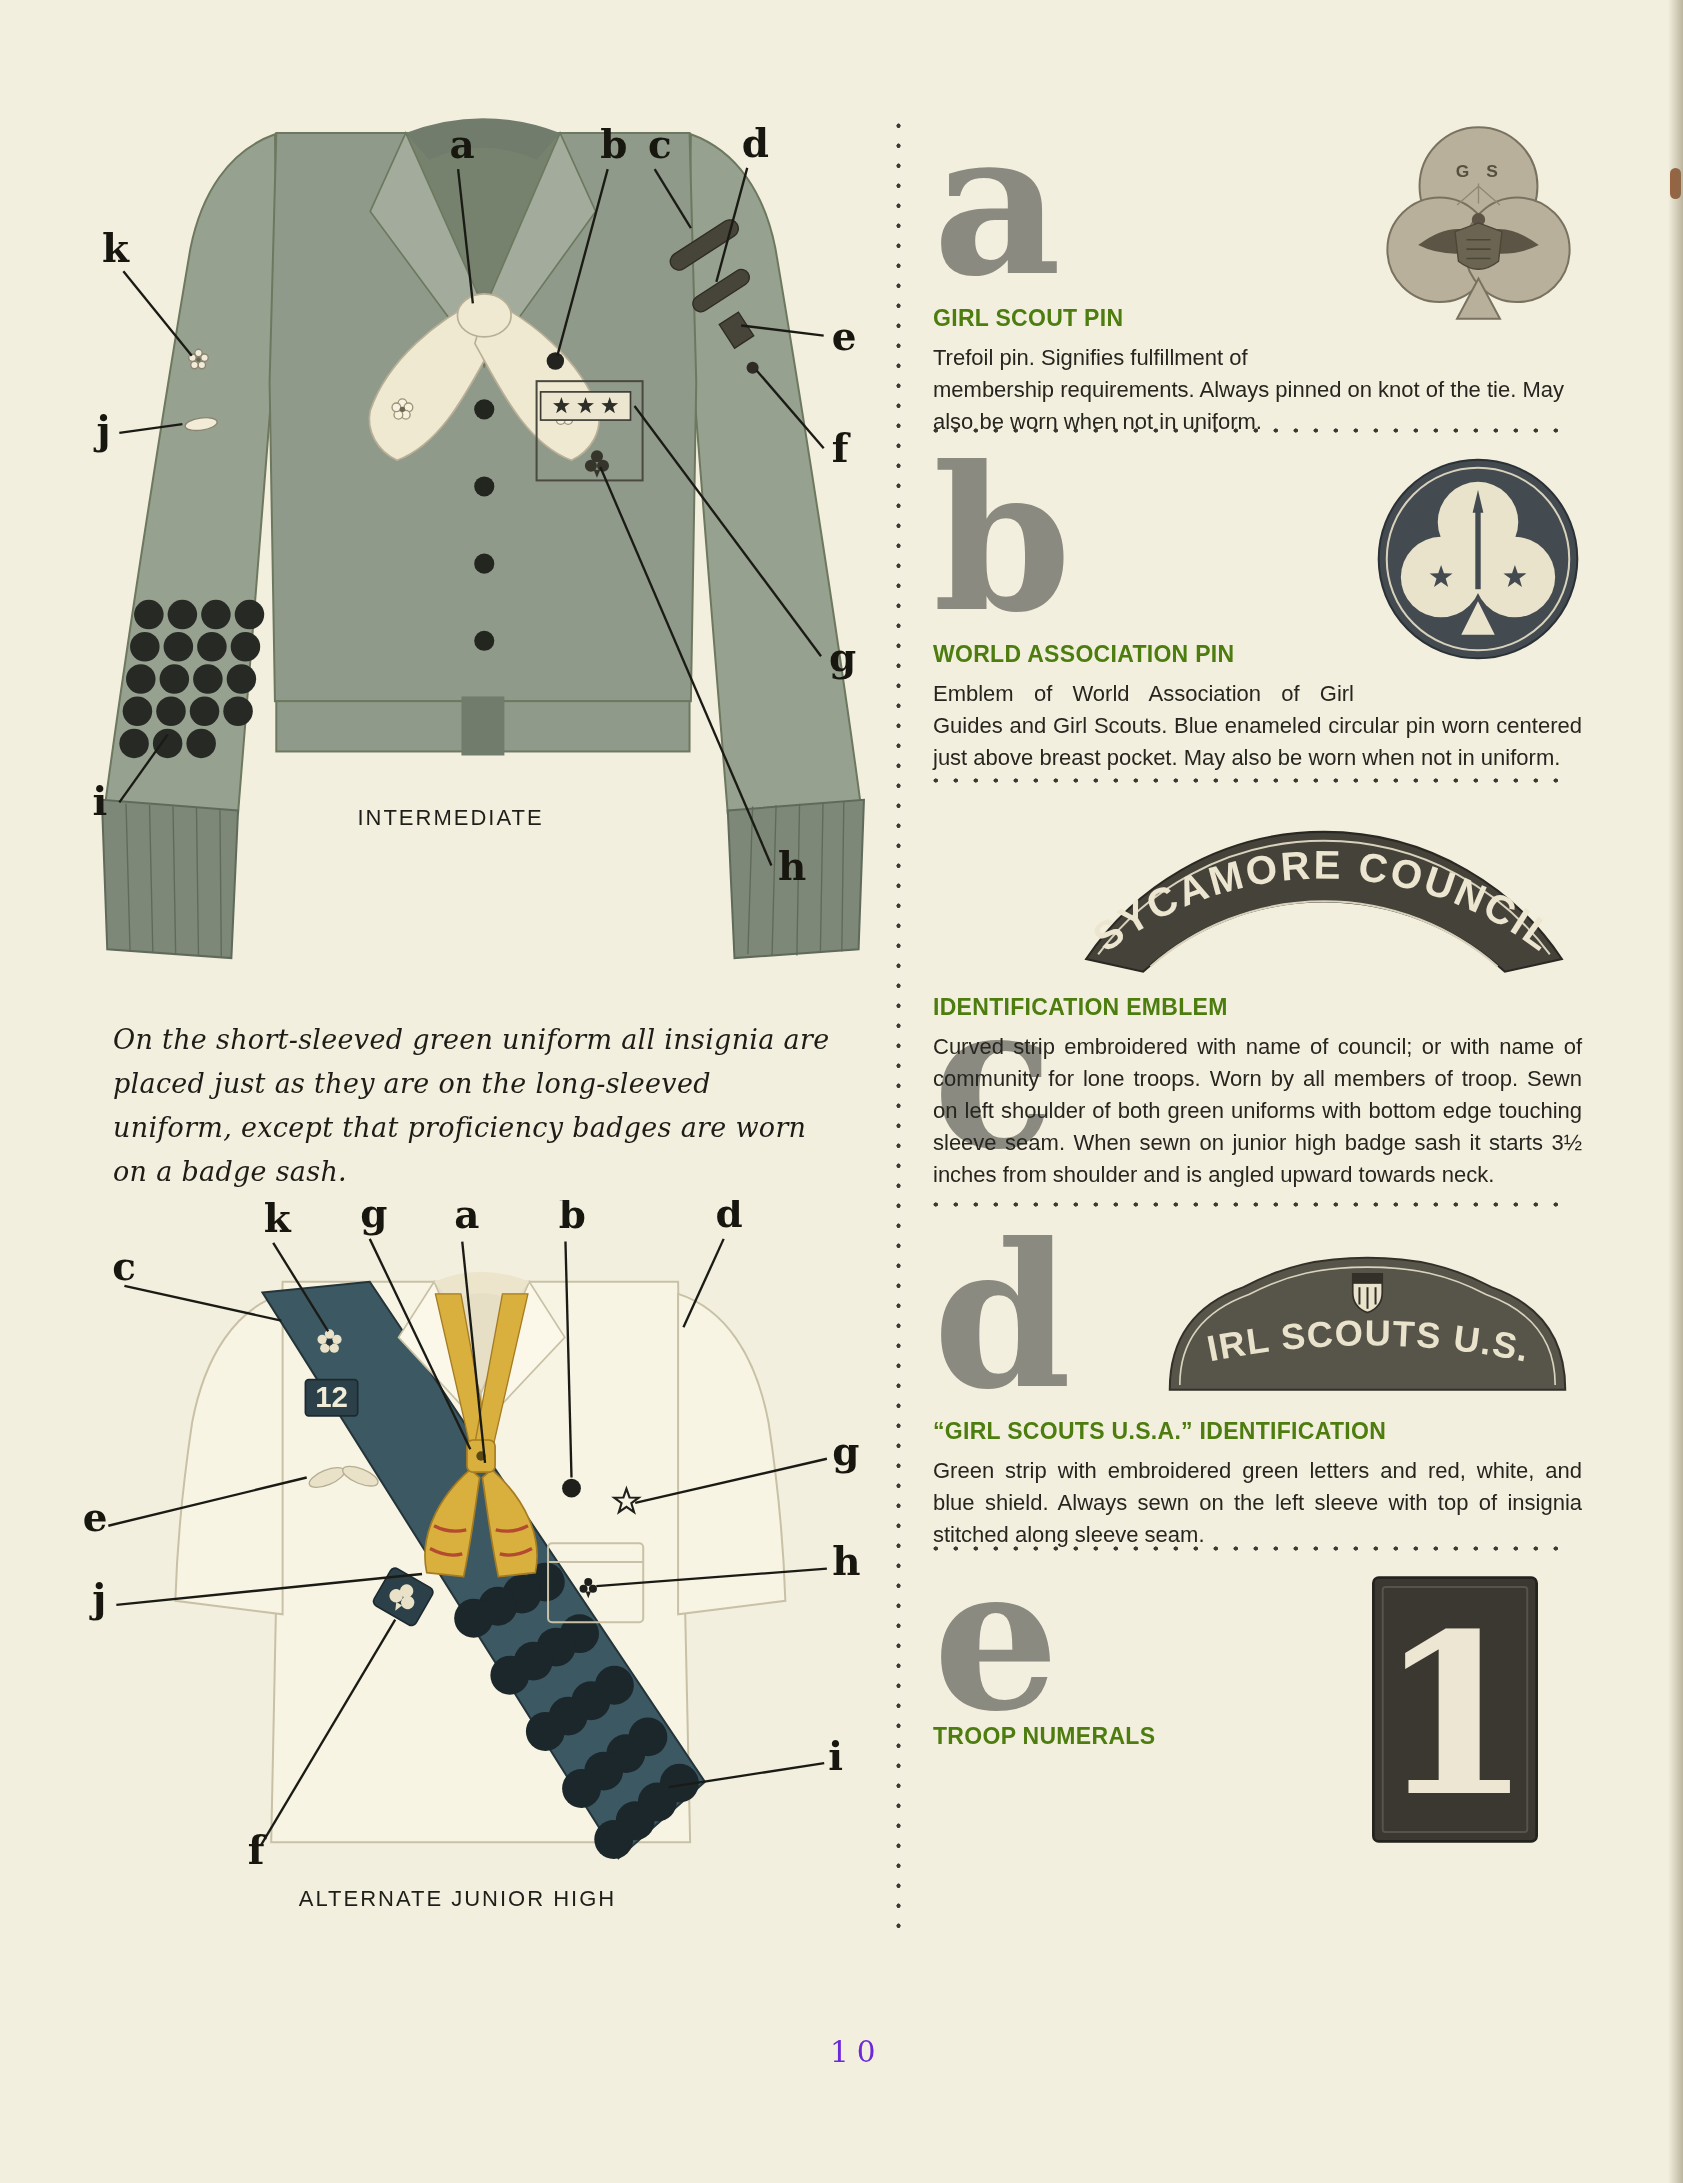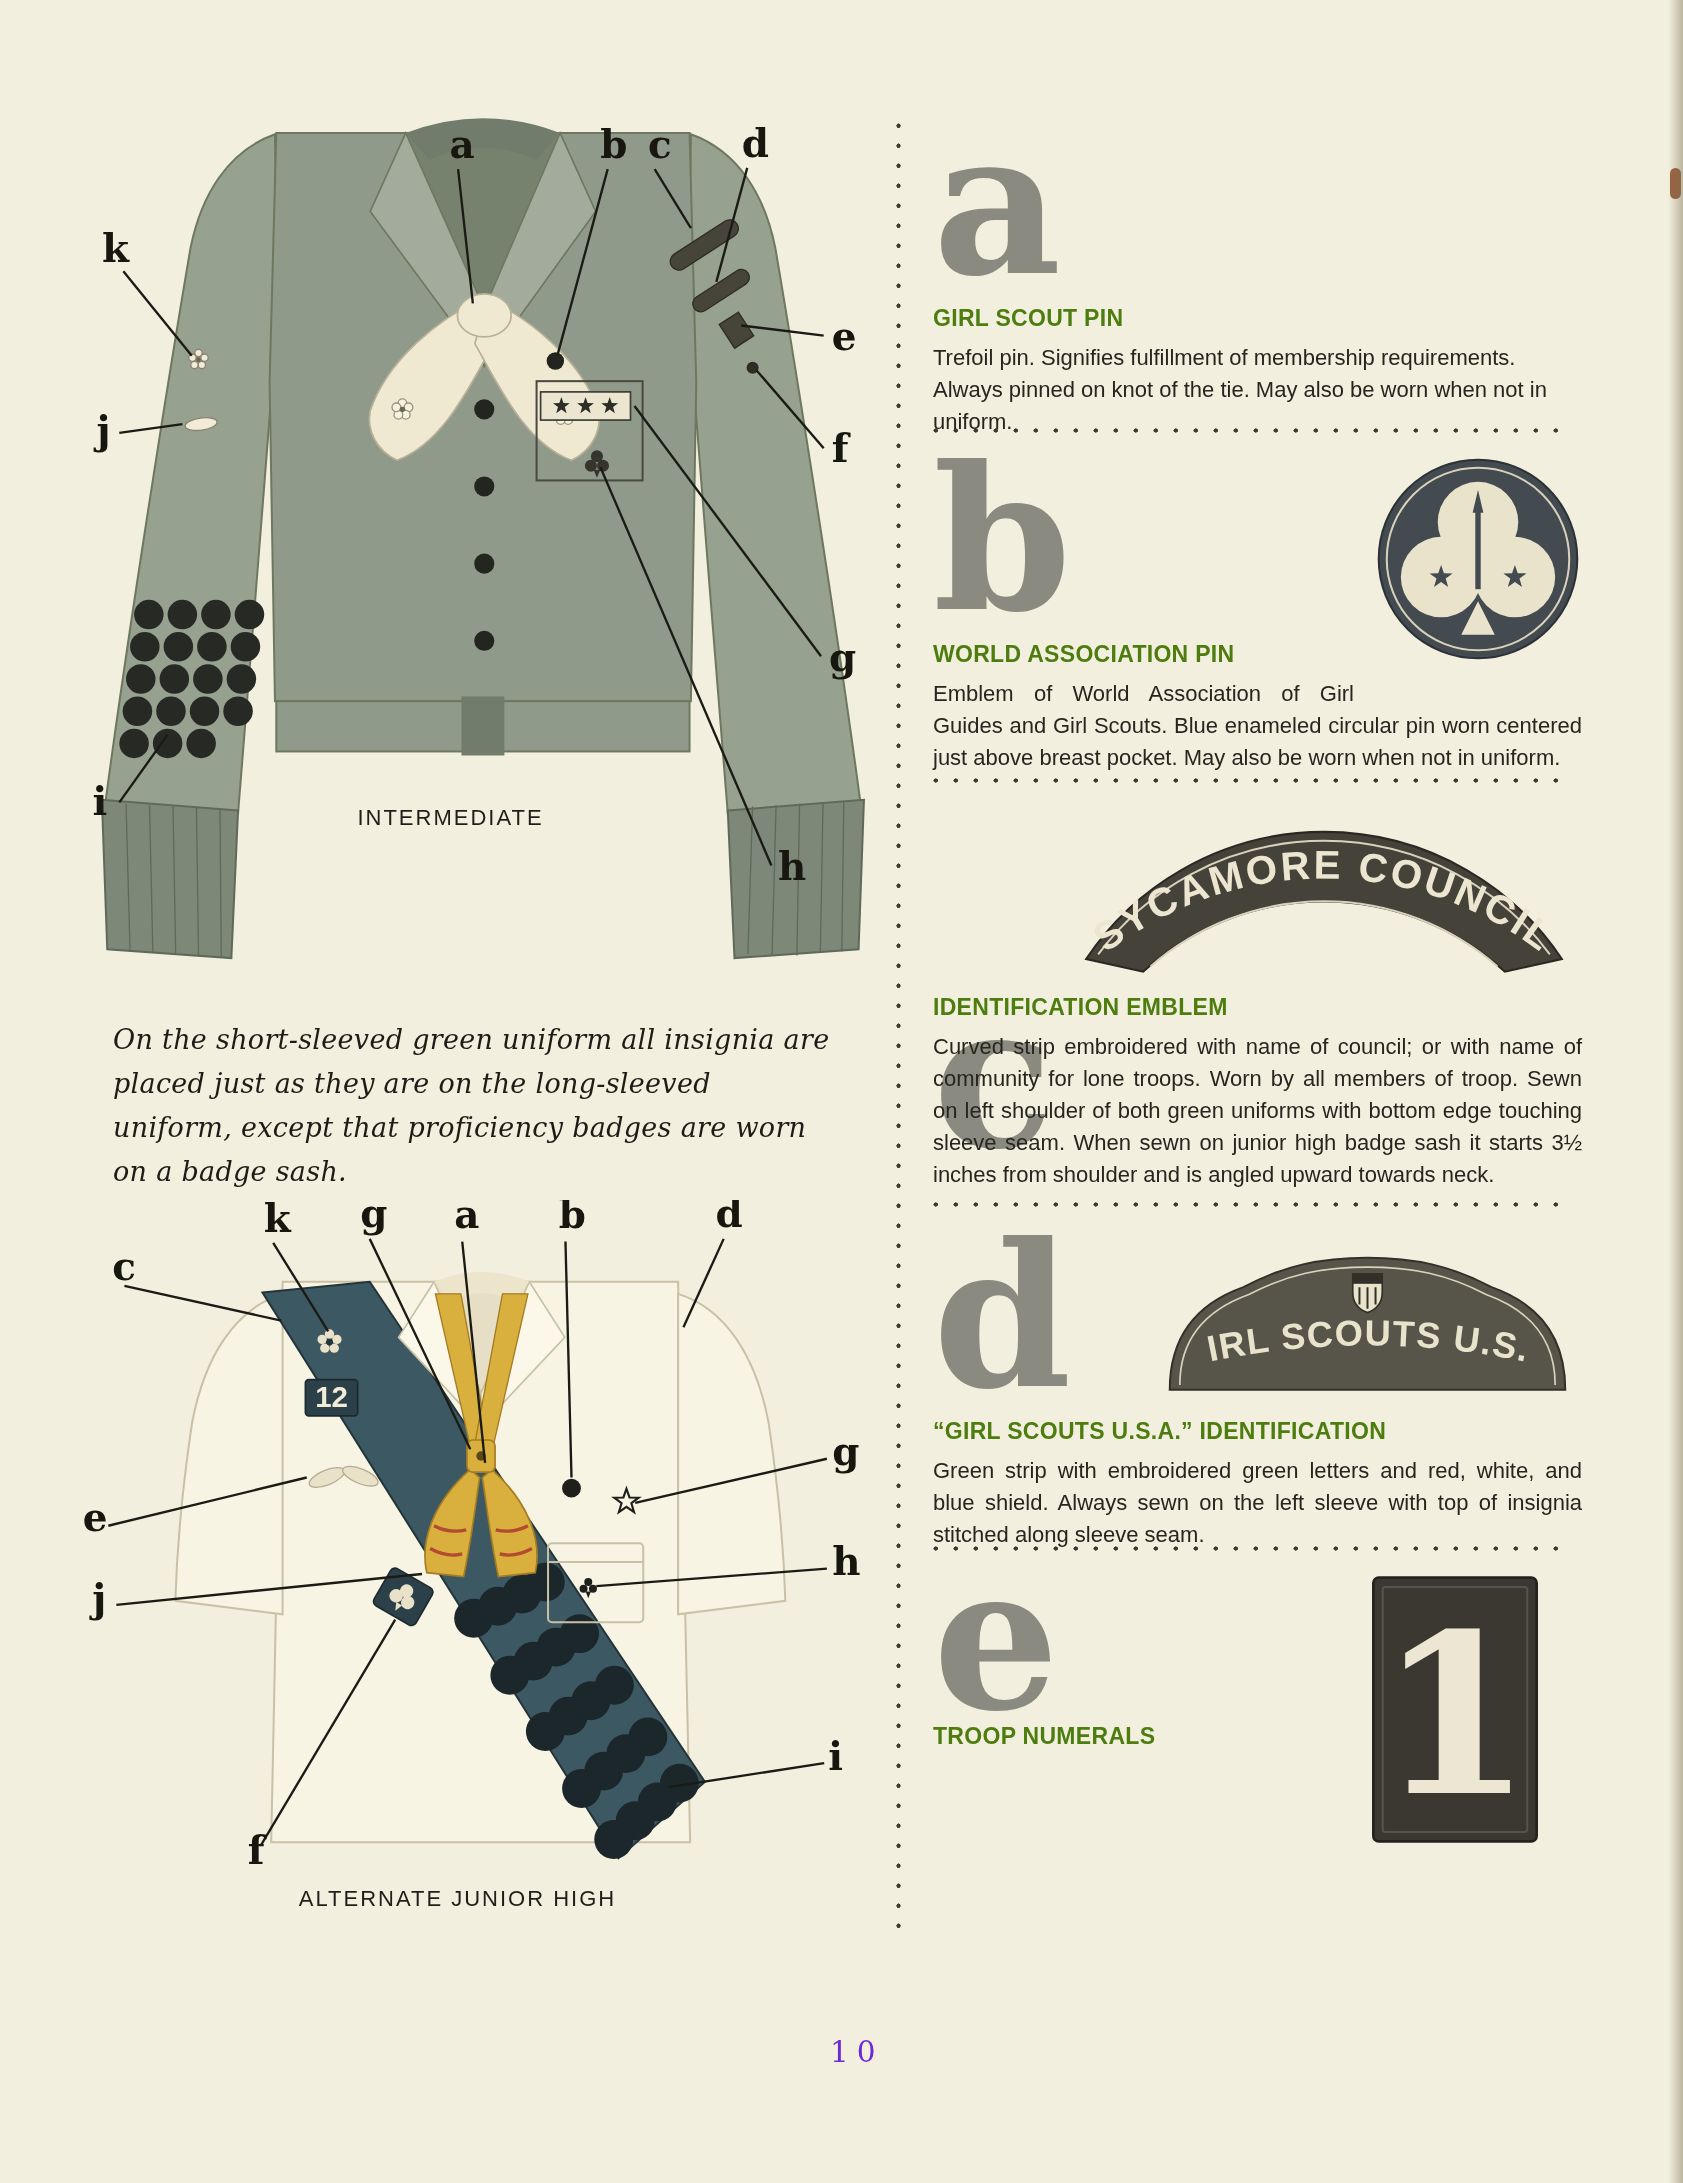--- a/index.html
+++ b/index.html
@@ -342,20 +342,34 @@
 
   <div class="caption" style="left:243px;top:1886px">ALTERNATE JUNIOR HIGH</div>
 
   <div class="dots-v"></div>
   <div class="dots-h" style="top:428px"></div>
   <div class="dots-h" style="top:778px"></div>
   <div class="dots-h" style="top:1202px"></div>
   <div class="dots-h" style="top:1546px"></div>
 
   <section class="entry" style="top:119px">
+    <div class="patch patch-a">
+      <svg width="201" height="216" viewBox="0 0 300 322">
+        <circle cx="150" cy="100" r="88" fill="#b8b09a" stroke="#7a7260" stroke-width="3"></circle>
+        <circle cx="92" cy="195" r="78" fill="#b8b09a" stroke="#7a7260" stroke-width="3"></circle>
+        <circle cx="208" cy="195" r="78" fill="#b8b09a" stroke="#7a7260" stroke-width="3"></circle>
+        <polygon points="150,238 118,298 182,298" fill="#b8b09a" stroke="#7a7260" stroke-width="3"></polygon>
+        <path d="M118,128 L150,100 M150,126 L150,96 M182,128 L150,100" stroke="#8f8872" stroke-width="2"></path>
+        <text class="pin-gs" x="152" y="86">G S</text>
+        <path d="M60,188 Q110,150 150,172 Q190,150 240,188 Q200,208 150,197 Q100,208 60,188 Z" fill="#5c5545"></path>
+        <circle cx="150" cy="150" r="10" fill="#5c5545"></circle>
+        <path d="M150,155 L185,168 L180,212 Q150,236 120,212 L115,168 Z" fill="#6b6452" stroke="#4c4636" stroke-width="2"></path>
+        <path d="M132,180 L168,180 M132,194 L168,194 M132,208 L168,208" stroke="#4c4636" stroke-width="2.5"></path>
+      </svg>
+    </div>
     <div class="big-letter">a</div>
     <h3 class="heading">GIRL SCOUT PIN</h3>
     <p class="body">Trefoil pin. Signifies fulfillment of membership requirements. Always pinned on knot of the tie. May also be worn when not in uniform.</p>
   </section>
 
   <section class="entry" style="top:455px">
     <div class="patch patch-b">
       <svg width="208" height="208" viewBox="0 0 310 310">
         <circle cx="155" cy="155" r="148" fill="#434a50" stroke="#2b3136" stroke-width="3"></circle>
         <circle cx="155" cy="155" r="136" fill="none" stroke="#d8d2bc" stroke-width="3"></circle>

